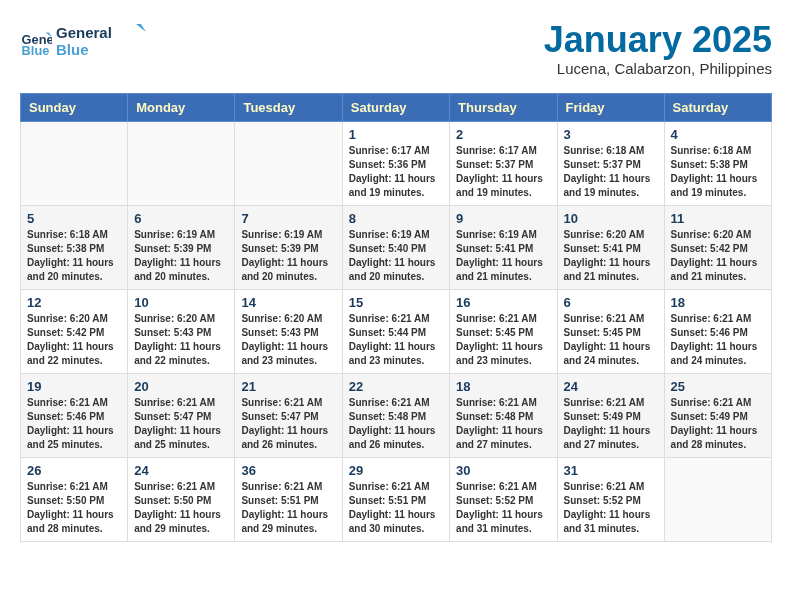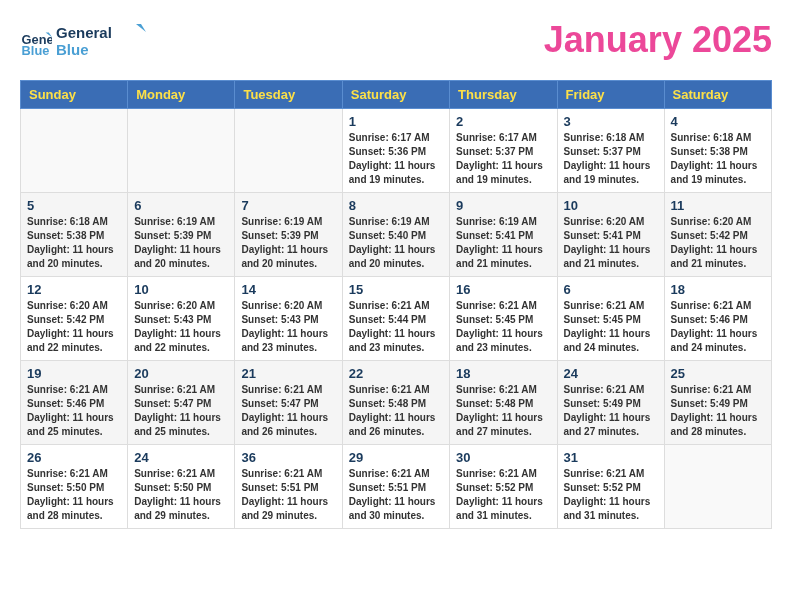--- a/index.html
+++ b/index.html
@@ -24,35 +24,35 @@
     .logo-icon {
       width: 32px;
       height: 32px;
     }
     .title-block {
       text-align: right;
     }
     .month-title {
       font-size: 36px;
       font-weight: bold;
-      color: #ec4899;
+      color: #0369a1;
       line-height: 1.1;
     }
     .location {
       font-size: 15px;
       color: #333;
     }
     .calendar {
       width: 100%;
       border-collapse: collapse;
       border: 1px solid #ccc;
     }
     .calendar th {
       background-color: #3a6db5;
-      color: #fde047;
+      color: #fef9c3;
       text-align: left;
       padding: 6px 8px;
       font-size: 13px;
       font-weight: bold;
       border: 1px solid #5a8dd0;
     }
     .calendar td {
       vertical-align: top;
       padding: 5px 6px;
       border: 1px solid #ddd;
@@ -95,20 +95,21 @@
     <div>
       <svg width="90" height="40">
         <text x="0" y="18" font-size="15" font-weight="bold" fill="#1a3a5c">General</text>
         <polygon points="80,4 90,12 85,4" fill="#4a9fd4"></polygon>
         <text x="0" y="35" font-size="15" font-weight="bold" fill="#4a9fd4">Blue</text>
       </svg>
     </div>
   </div>
   <div class="title-block">
     <div class="month-title">January 2025</div>
+    <div class="location">Lucena, Calabarzon, Philippines</div>
   </div>
 </div>
 
 <table class="calendar">
   <thead>
     <tr>
     <th>Sunday</th>
         <th>Monday</th>
         <th>Tuesday</th>
         <th>Saturday</th>

